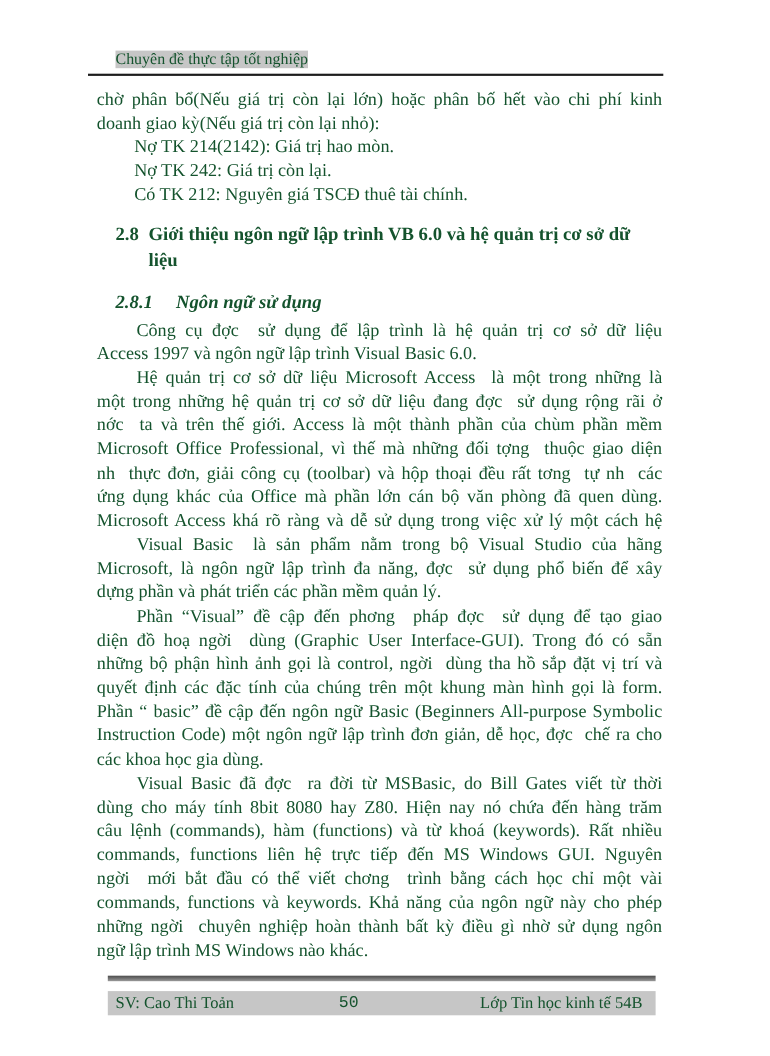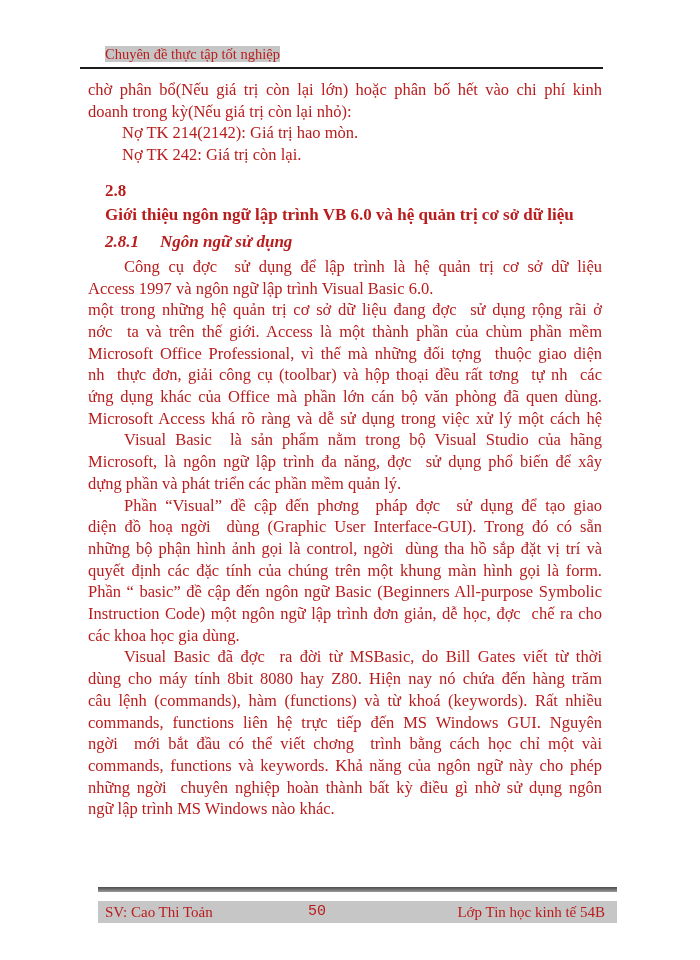--- a/index.html
+++ b/index.html
@@ -1,77 +1,79 @@
 <!DOCTYPE html>
 <html><head>
 <meta charset="utf-8">
 <style>
   html,body{margin:0;padding:0;}
   body{background:#ffffff;}
   .page{
     position:relative;width:700px;height:960px;background:#ffffff;overflow:hidden;
-    font-family:"Liberation Serif","DejaVu Serif",serif;color:#b91c1c;
+    font-family:"Liberation Serif","DejaVu Serif",serif;color:#14532d;
   }
   
   .header{
     position:absolute;left:80px;right:97px;top:46px;
     border-bottom:2px solid #1c1c1c;padding-bottom:4px;
     font-size:14.5px;line-height:17px;
   }
   .header .hl{margin-left:25px;}
   .hl{background:#c6c6c6;}
   
   .content{
     position:absolute;left:88px;top:79px;width:514px;
     font-size:16.5px;line-height:21.7px;
   }
   .line{text-align:justify;text-align-last:justify;}
   .line.last{text-align:left;text-align-last:left;}
   .line.acct{text-align:right;text-align-last:left;padding-left:34px;}
   .line.first{text-indent:36px;}
   .h1,.h2{display:flex;font-weight:bold;font-size:17px;line-height:24px;margin-left:17px;}
-  .h1{margin-top:13px;margin-bottom:3px;flex-direction:column;}
+  .h1{margin-top:13px;margin-bottom:14px;}
   .h2{font-style:italic;margin-bottom:2px;}
   .h1 .hnum{flex:none;width:30px;}
   .h2 .hnum{flex:none;width:55px;}
   .htext{flex:1;}
   
-  .footer{position:absolute;left:80px;right:83px;top:887px;}
+  .footer{position:absolute;left:80px;right:104px;top:887px;}
   .frule{height:5px;background:linear-gradient(to bottom,#4c4c4c,#9a9a9a);margin-left:18px;}
   .frow{
     position:relative;display:flex;justify-content:space-between;
     background:#c6c6c6;margin-left:18px;margin-top:9px;
     font-size:15px;line-height:20px;padding:1px 12px 1px 7px;
   }
   .frow .center{position:absolute;left:210px;top:1px;font-family:Liberation Mono, monospace;}
 </style>
 </head>
 <body>
 
 <div class="page">
 
   <div class="header">
     <span class="hl">Chuyên đề thực tập tốt nghiệp</span>
   </div>
 
   <div class="content" id="content">
       <div class="line justify">chờ phân bổ(Nếu giá trị còn lại lớn) hoặc phân bố hết vào chi phí kinh</div>
-      <div class="line last">doanh trong kỳ(Nếu giá trị còn lại nhỏ):</div>
+      <div class="line last">doanh giao kỳ(Nếu giá trị còn lại nhỏ):</div>
       <div class="line acct">Nợ TK 214(2142): Giá trị hao mòn.</div>
       <div class="line acct">Nợ TK 242: Giá trị còn lại.</div>
+      <div class="line acct">Có TK 212: Nguyên giá TSCĐ thuê tài chính.</div>
       <div class="h1">
         <span class="hnum">2.8</span>
         <span class="htext">Giới thiệu ngôn ngữ lập trình VB 6.0 và hệ quản trị cơ sở dữ liệu</span>
       </div>
       <div class="h2">
         <span class="hnum">2.8.1</span>
         <span class="htext">Ngôn ngữ sử dụng</span>
       </div>
       <div class="line first">Công cụ đợc&nbsp; sử dụng để lập trình là hệ quản trị cơ sở dữ liệu</div>
       <div class="line last">Access 1997 và ngôn ngữ lập trình Visual Basic 6.0.</div>
+      <div class="line first">Hệ quản trị cơ sở dữ liệu Microsoft Access&nbsp; là một trong những là</div>
       <div class="line justify">một trong những hệ quản trị cơ sở dữ liệu đang đợc&nbsp; sử dụng rộng rãi ở</div>
       <div class="line justify">nớc&nbsp; ta và trên thế giới. Access là một thành phần của chùm phần mềm</div>
       <div class="line justify">Microsoft Office Professional, vì thế mà những đối tợng&nbsp; thuộc giao diện</div>
       <div class="line justify">nh&nbsp; thực đơn, giải công cụ (toolbar) và hộp thoại đều rất tơng&nbsp; tự nh&nbsp; các</div>
       <div class="line justify">ứng dụng khác của Office mà phần lớn cán bộ văn phòng đã quen dùng.</div>
       <div class="line justify">Microsoft Access khá rõ ràng và dễ sử dụng trong việc xử lý một cách hệ</div>
       <div class="line first">Visual Basic&nbsp; là sản phẩm nằm trong bộ Visual Studio của hãng</div>
       <div class="line justify">Microsoft, là ngôn ngữ lập trình đa năng, đợc&nbsp; sử dụng phổ biến để xây</div>
       <div class="line last">dựng phần và phát triển các phần mềm quản lý.</div>
       <div class="line first">Phần “Visual” đề cập đến phơng&nbsp; pháp đợc&nbsp; sử dụng để tạo giao</div>

